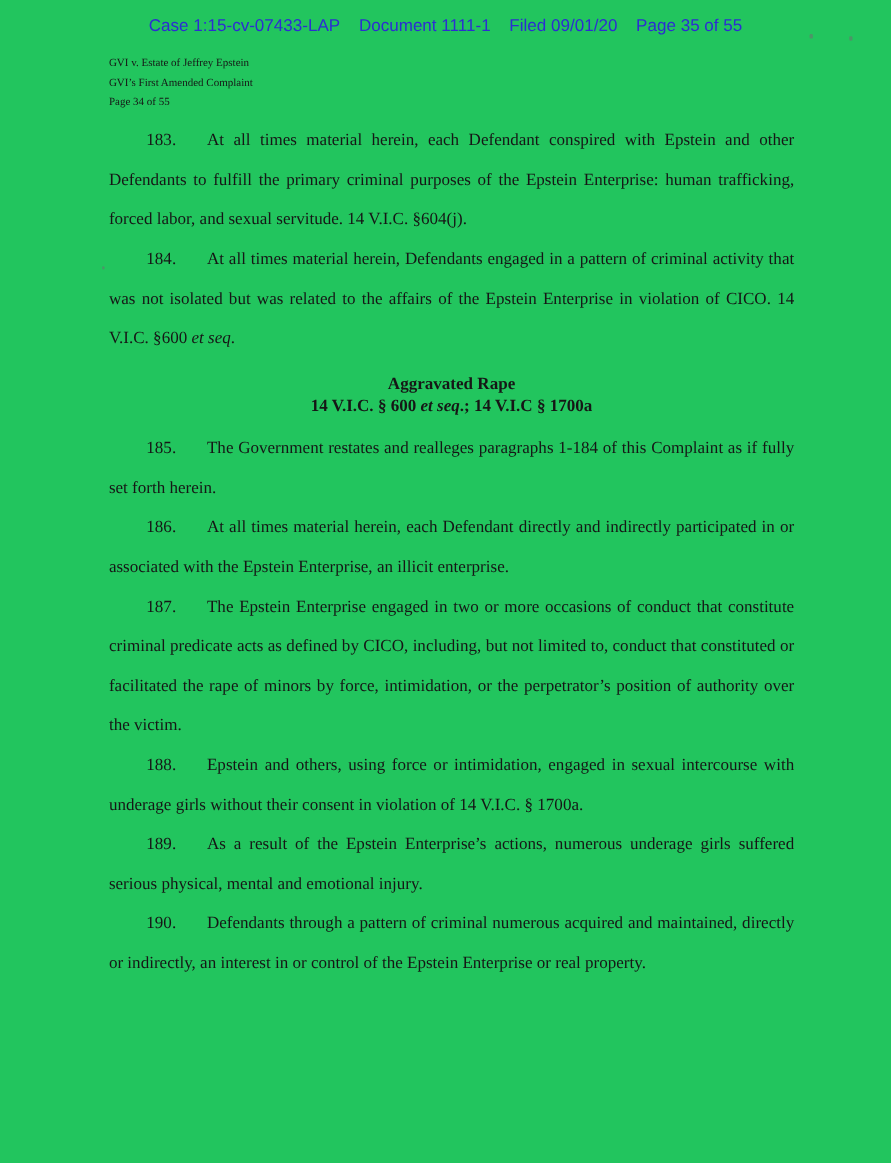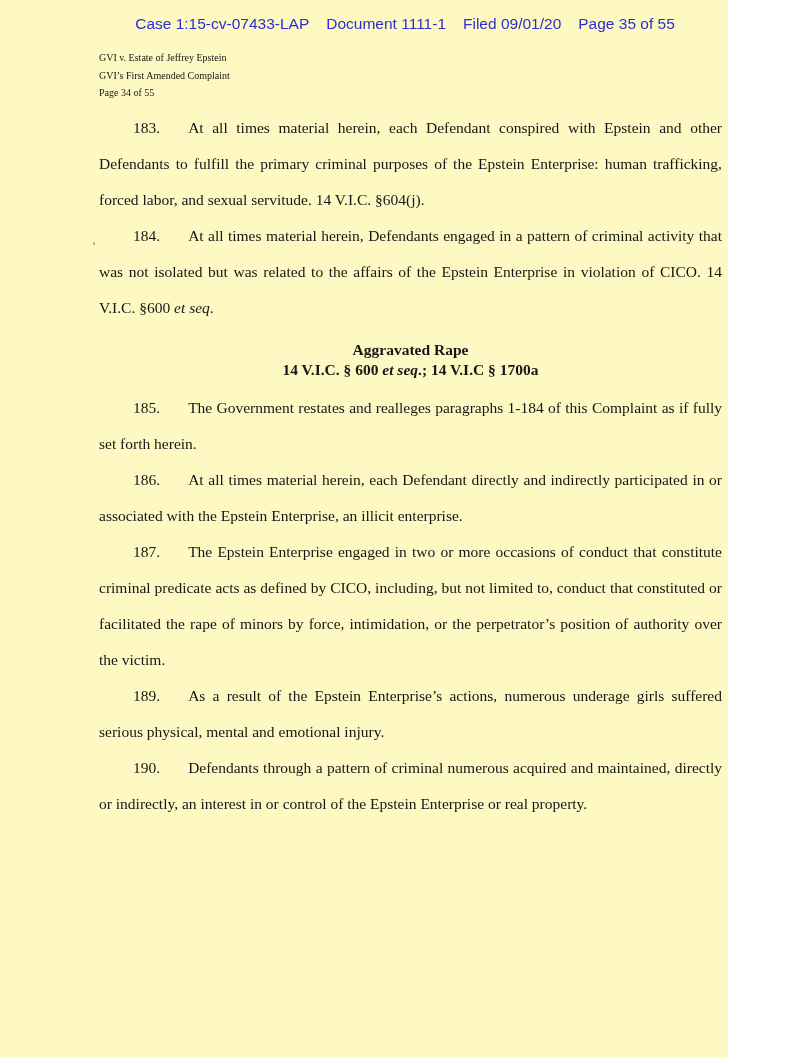--- a/index.html
+++ b/index.html
@@ -1,20 +1,20 @@
 <!DOCTYPE html>
 <html><head>
 <meta charset="utf-8">
 <style>
   html, body { margin: 0; padding: 0; background: #ffffff; }
   .page {
     position: relative;
-    width: 728px;
+    width: 810px;
     height: 1057px;
-    background: #fef9c3;
+    background: #22c55e;
     overflow: hidden;
     font-family: "Liberation Serif", serif;
     color: #161616;
   }
   .ecf-header {
     position: absolute;
     top: 15px;
     left: 0;
     width: 810px;
     display: flex;
@@ -88,17 +88,18 @@
   <div class="doc-body">
       <p class="para"><span class="num">183.</span><span>At all times material herein, each Defendant conspired with Epstein and other Defendants to fulfill the primary criminal purposes of the Epstein Enterprise:  human trafficking, forced labor, and sexual servitude.  14 V.I.C. §604(j).</span></p>
       <p class="para"><span class="num">184.</span><span>At all times material herein, Defendants engaged in a pattern of criminal activity that was not isolated but was related to the affairs of the Epstein Enterprise in violation of CICO. 14 V.I.C. §600 </span><span class="ital">et seq</span><span>.</span></p>
       <div class="count-heading">
         <div><span>Aggravated Rape</span></div>
         <div><span>14 V.I.C. § 600 </span><span class="ital">et seq</span><span>.;  14 V.I.C § 1700a</span></div>
       </div>
       <p class="para"><span class="num">185.</span><span>The Government restates and realleges paragraphs 1-184 of this Complaint as if fully set forth herein.</span></p>
       <p class="para"><span class="num">186.</span><span>At all times material herein, each Defendant directly and indirectly participated in or associated with the Epstein Enterprise, an illicit enterprise.</span></p>
       <p class="para"><span class="num">187.</span><span>The Epstein Enterprise engaged in two or more occasions of conduct that constitute criminal predicate acts as defined by CICO, including, but not limited to, conduct that constituted or facilitated the rape of minors by force, intimidation, or the perpetrator’s position of authority over the victim.</span></p>
+      <p class="para"><span class="num">188.</span><span>Epstein and others, using force or intimidation, engaged in sexual intercourse with underage girls without their consent in violation of 14 V.I.C. § 1700a.</span></p>
       <p class="para"><span class="num">189.</span><span>As a result of the Epstein Enterprise’s actions, numerous underage girls suffered serious physical, mental and emotional injury.</span></p>
       <p class="para"><span class="num">190.</span><span>Defendants through a pattern of criminal numerous acquired and maintained, directly or indirectly, an interest in or control of the Epstein Enterprise or real property.</span></p>
     </div>
 
 </div>
 
 </body></html>

